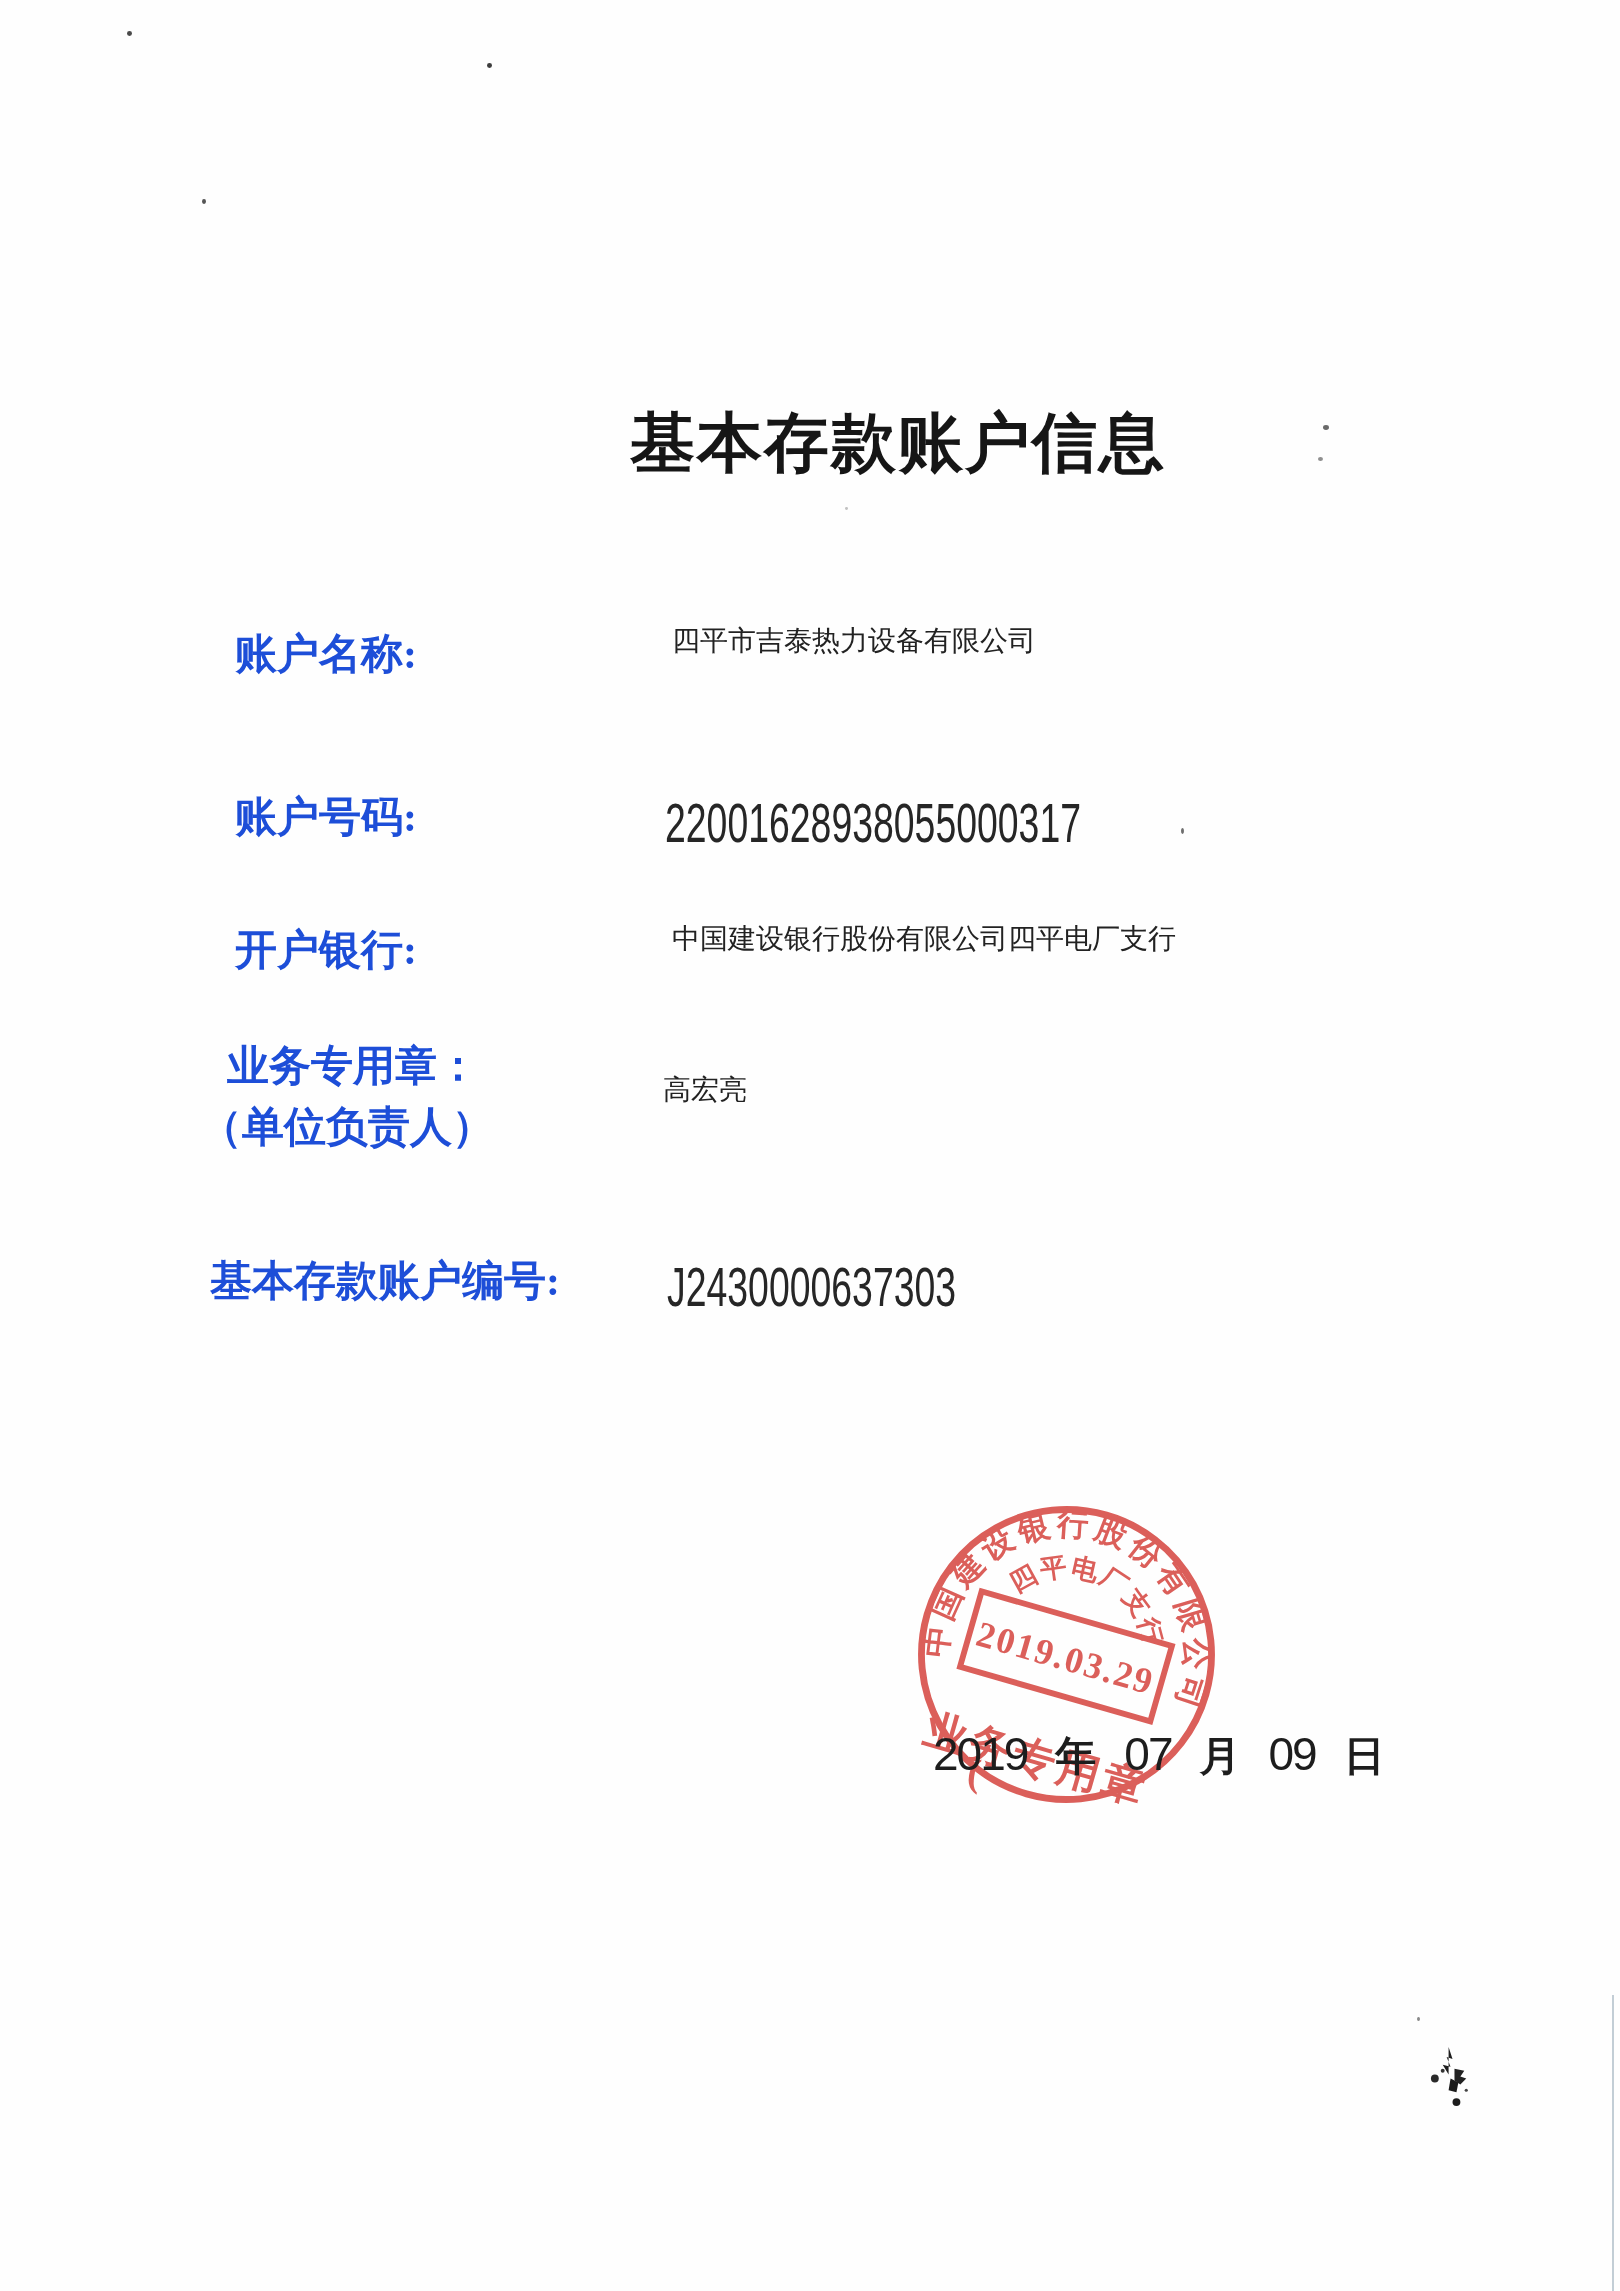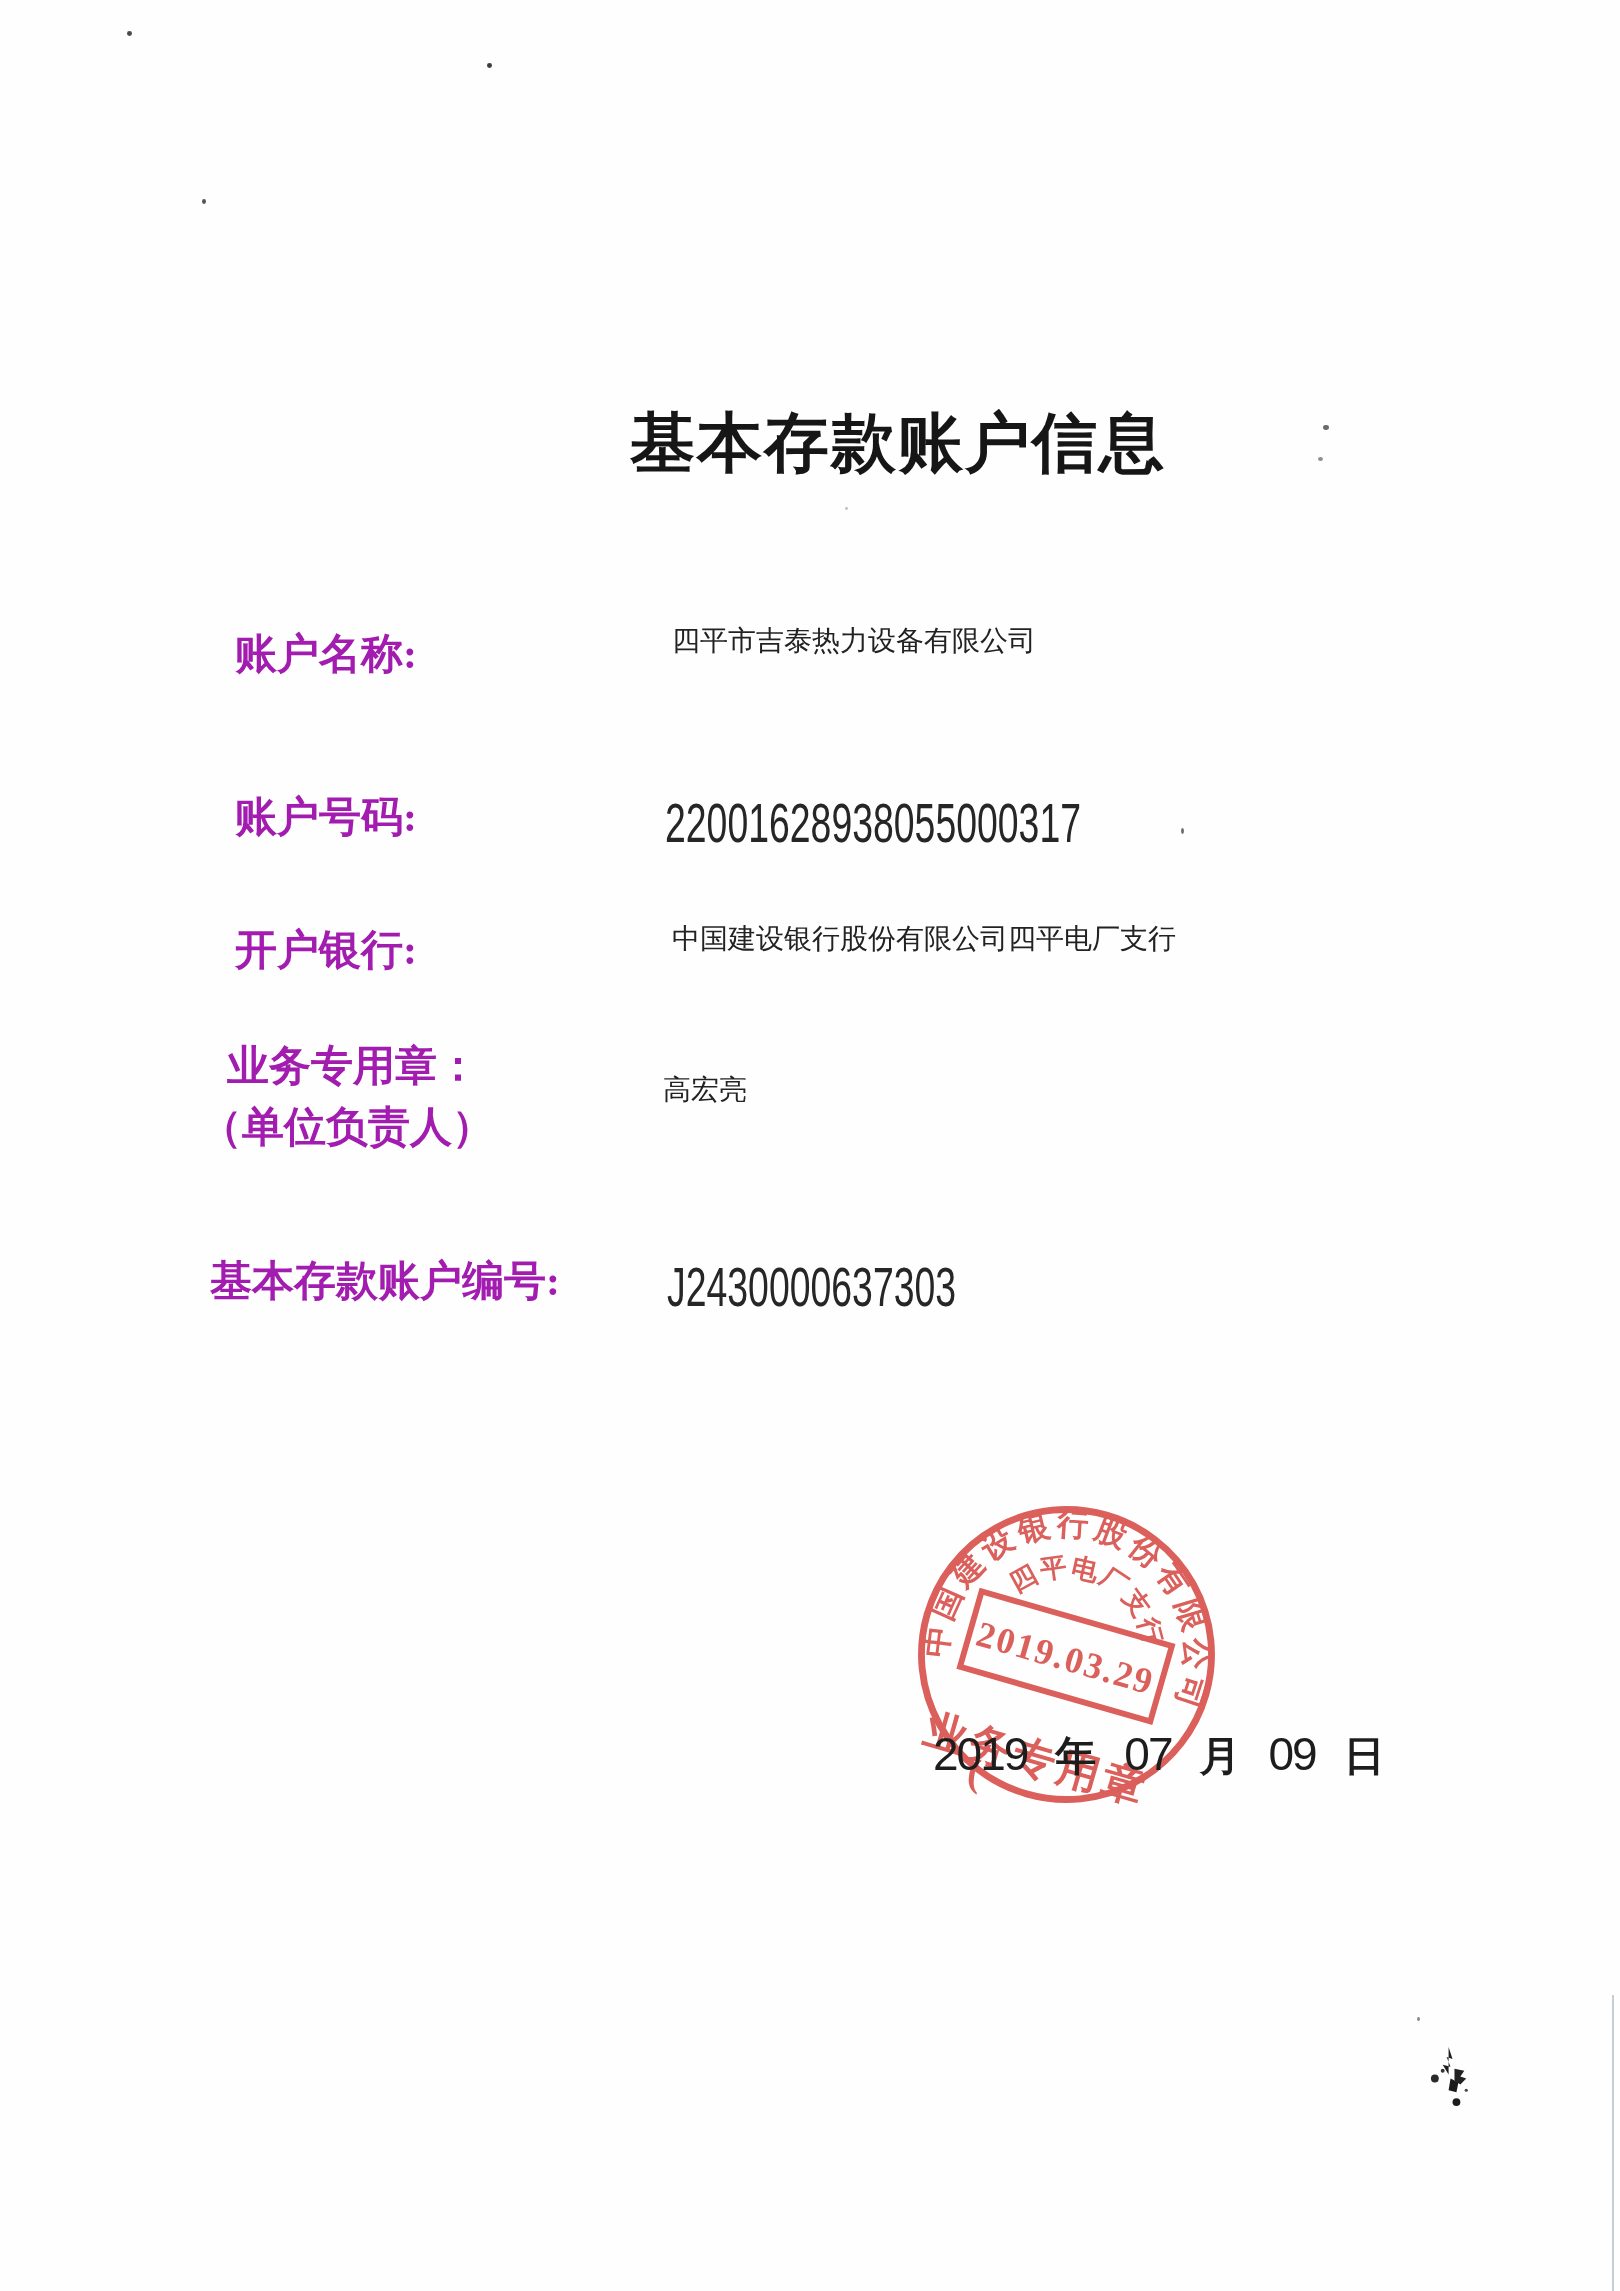--- a/index.html
+++ b/index.html
@@ -18,21 +18,21 @@
     font-weight:700;
     font-size:65px;
     letter-spacing:2px;
     color:#161616;
     margin-left:20px;
   }
   .field-label{
     font-family:"Liberation Serif", serif;
     font-weight:600;
     font-size:42px;
-    color:#a21caf;
+    color:#1d4ed8;
   }
   .field-value{
     font-size:28px;
     font-weight:400;
     color:#222;
   }
   .num{
     font-size:55px;
     letter-spacing:0px;
     transform:scaleX(0.68);

